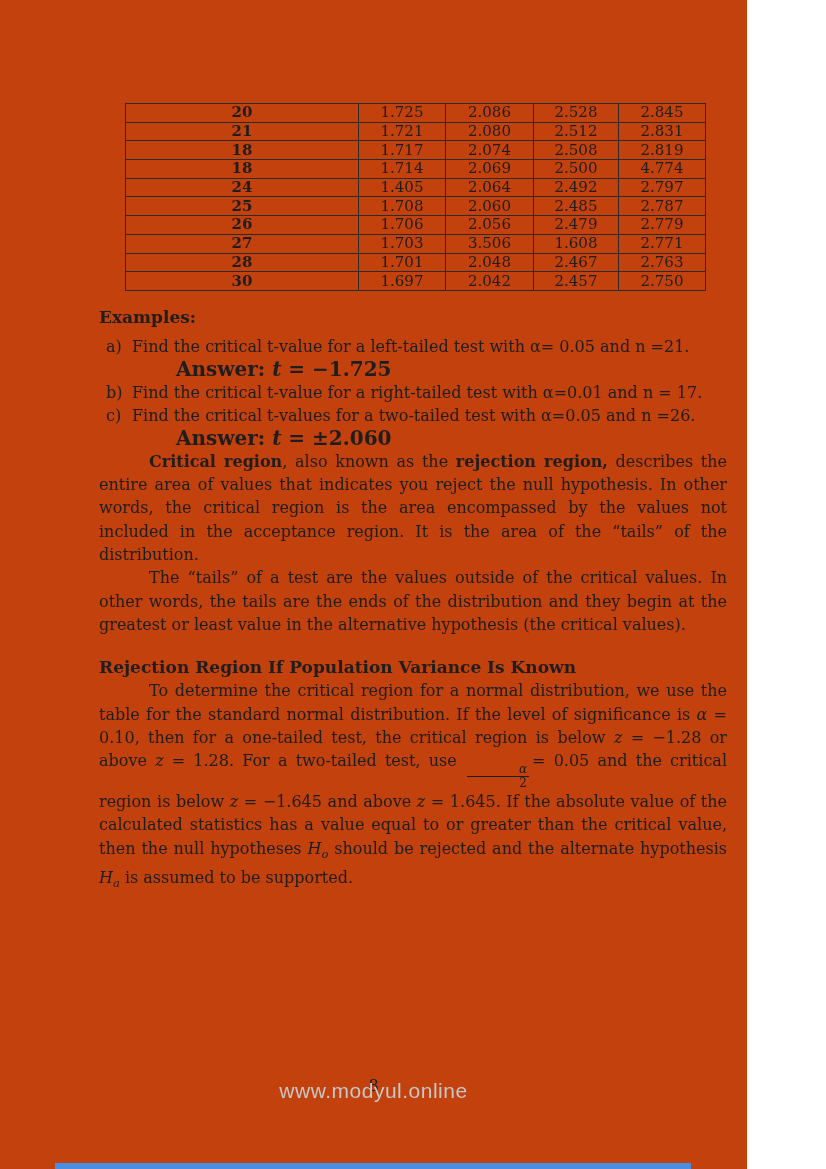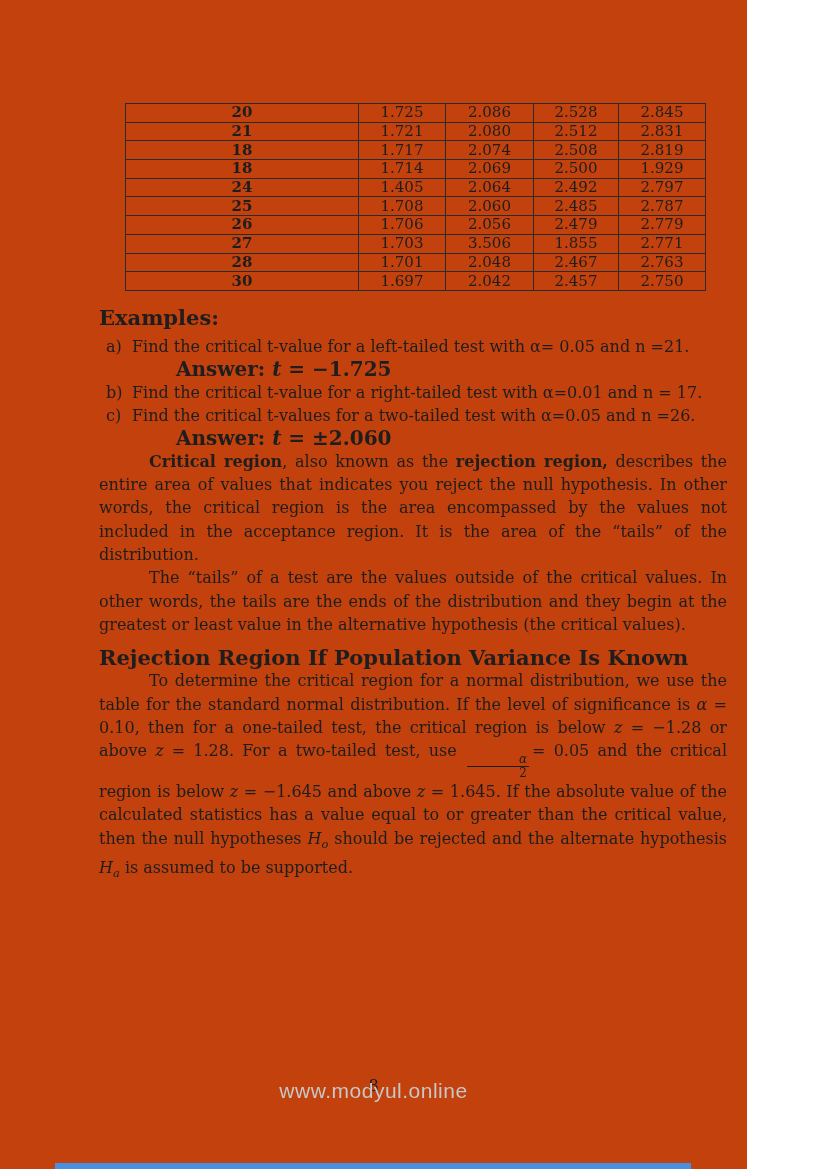--- a/index.html
+++ b/index.html
@@ -9,24 +9,24 @@
   }
   .content{position:absolute;left:99px;top:0;width:628px;}
   
   table.ttable{border-collapse:collapse;margin:103px 0 0 26px;width:580px;table-layout:fixed;}
   table.ttable td{
     border:1px solid #2b2b2b;height:17.7px;padding:0;text-align:center;
     font-size:15px;line-height:17px;vertical-align:middle;
   }
   table.ttable td.df{font-weight:bold;}
   
-  .hd{font-weight:bold;font-size:21px;line-height:23px;}
+  .hd{font-weight:bold;font-size:17px;line-height:23px;}
   .hd-examples{margin-top:15px;}
   .hd-critical{margin-top:38px;}
-  .hd-rejection{margin-top:10px;}
+  .hd-rejection{margin-top:20px;}
   
   .ex-list{margin-top:6px;}
   .ex-item{position:relative;padding-left:33px;font-size:16px;line-height:23px;}
   .ex-marker{position:absolute;left:7px;top:0;}
   .ex-answer{padding-left:77px;font-size:20px;line-height:23px;}
   
   p.body{
     margin:0;text-align:justify;text-indent:50px;
     font-size:16px;line-height:23.3px;
   }
@@ -85,21 +85,21 @@
     <td class="val">1.717</td>
     <td class="val">2.074</td>
     <td class="val">2.508</td>
     <td class="val">2.819</td>
   </tr>
           <tr>
     <td class="df">18</td>
     <td class="val">1.714</td>
     <td class="val">2.069</td>
     <td class="val">2.500</td>
-    <td class="val">1.929</td>
+    <td class="val">4.774</td>
   </tr>
           <tr>
     <td class="df">24</td>
     <td class="val">1.405</td>
     <td class="val">2.064</td>
     <td class="val">2.492</td>
     <td class="val">2.797</td>
   </tr>
           <tr>
     <td class="df">25</td>
@@ -112,21 +112,21 @@
     <td class="df">26</td>
     <td class="val">1.706</td>
     <td class="val">2.056</td>
     <td class="val">2.479</td>
     <td class="val">2.779</td>
   </tr>
           <tr>
     <td class="df">27</td>
     <td class="val">1.703</td>
     <td class="val">3.506</td>
-    <td class="val">1.855</td>
+    <td class="val">1.608</td>
     <td class="val">2.771</td>
   </tr>
           <tr>
     <td class="df">28</td>
     <td class="val">1.701</td>
     <td class="val">2.048</td>
     <td class="val">2.467</td>
     <td class="val">2.763</td>
   </tr>
           <tr>

